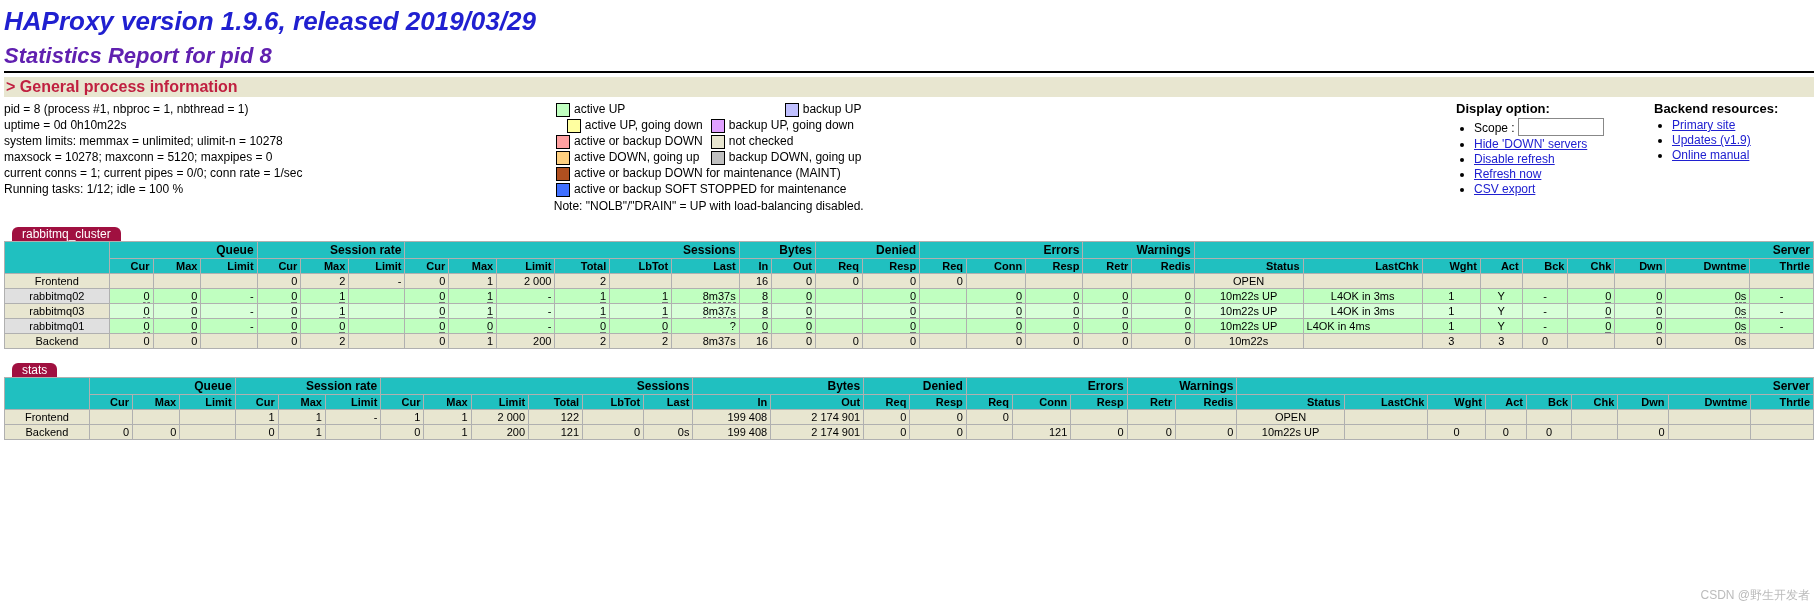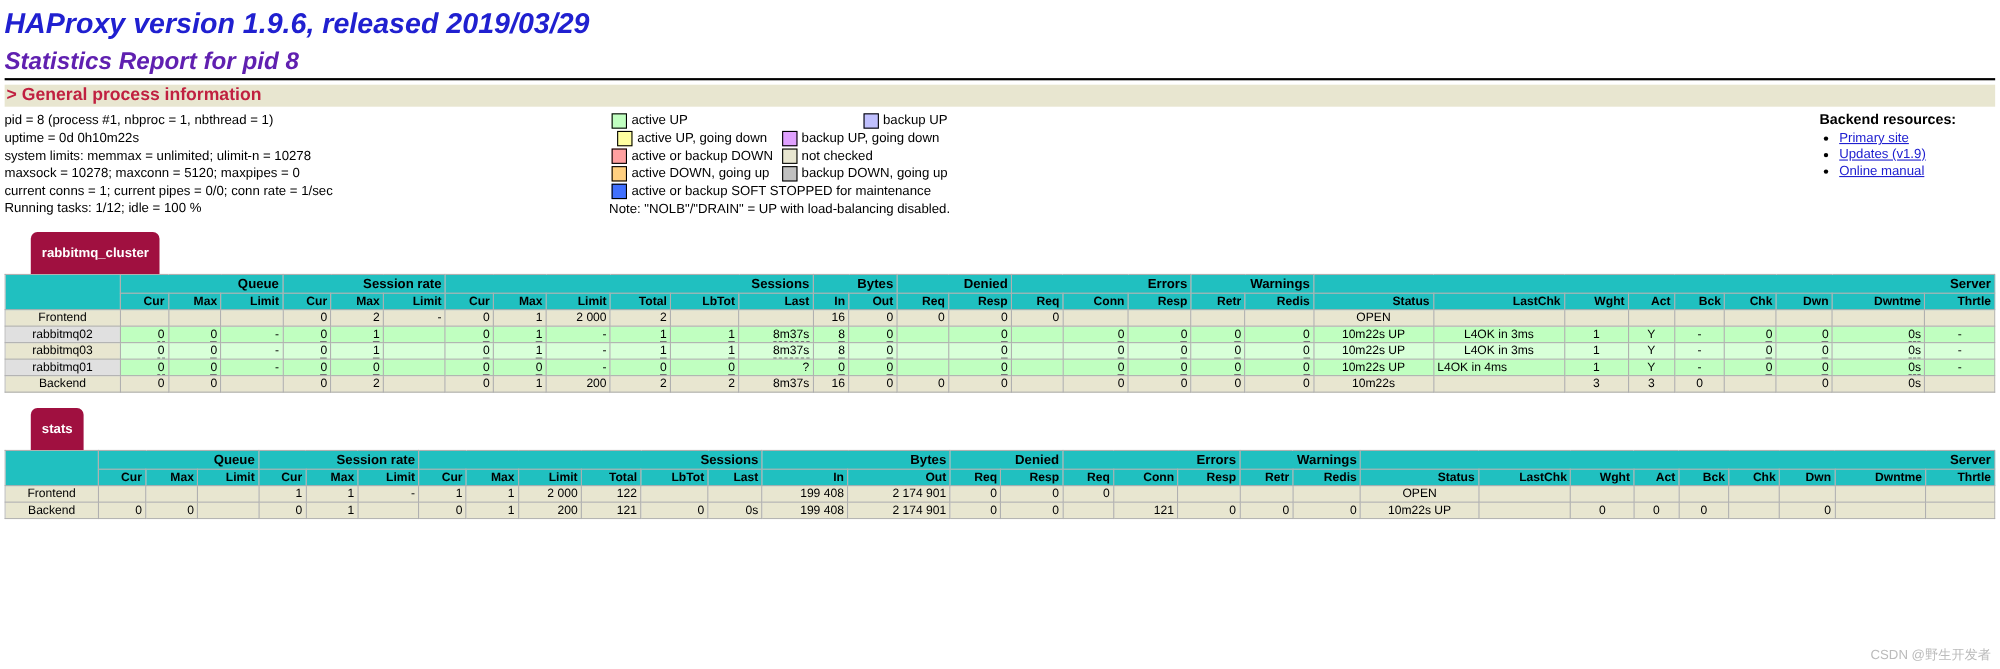--- a/index.html
+++ b/index.html
@@ -11,21 +11,21 @@
 .process{font-size:12px;white-space:pre-line;line-height:16px}
 .legend table{border-collapse:collapse;font-size:12px}
 .legend td{padding:0 4px;line-height:16px}
 .sw{display:inline-block;width:12px;height:12px;border:1px solid #000;vertical-align:middle;margin-right:4px}
 .opts{font-size:12px}
 .opts h4{margin:0 0 2px 0;font-size:13px}
 .opts ul{margin:0 0 0 18px;padding:0}
 .opts li{margin:1px 0}
 .opts a{color:#2020d0}
 .scope{border:1px solid #888;height:14px;width:80px}
-.px-label{display:inline-block;background:#a01040;color:#fff;font-weight:bold;padding:12px 10px;border-radius:6px 6px 0 0;margin-left:24px;font-size:12px}
+.px-label{display:inline-block;background:#a01040;color:#fff;font-weight:normal;padding:0 10px;border-radius:6px 6px 0 0;margin-left:8px;font-size:12px}
 table.stats{border-collapse:collapse;width:100%;font-size:11px}
 table.stats th,table.stats td{border:1px solid #b0b0b0;padding:1px 3px;text-align:right}
 table.stats th{background:#20c0c0;font-weight:bold}
 table.stats th.grp{font-size:12px}
 table.stats th.col{font-size:11px}
 table.stats td.name{text-align:center;background:#e8e6d0}
 table.stats td.nameD{text-align:center;background:#e0e0e0}
 tr.fe td{background:#e8e6d0}
 tr.up td{background:#c0ffc0}
 tr.upD td{background:#d8ffd8}
@@ -49,39 +49,52 @@
 current conns = 1; current pipes = 0/0; conn rate = 1/sec
 Running tasks: 1/12; idle = 100 %</div>
   <div class="legend" style="flex:0 0 auto">
     <table>
         <tbody id="legend-body">
           <tr>
             <td style="text-align:left"><span class="sw" style="background:#c0ffc0"></span>active UP</td>
             <td style="text-align:right"><span class="sw" style="background:#c0c0ff"></span>backup UP</td>
           </tr>
           <tr>
-            <td style="text-align:center"><span class="sw" style="background:#ffffa0"></span>active UP, going down</td>
+            <td style="text-align:right"><span class="sw" style="background:#ffffa0"></span>active UP, going down</td>
             <td style="text-align:left"><span class="sw" style="background:#e0a0ff"></span>backup UP, going down</td>
           </tr>
           <tr>
             <td style="text-align:left"><span class="sw" style="background:#ffa0a0"></span>active or backup DOWN</td>
             <td style="text-align:left"><span class="sw" style="background:#e8e6d0"></span>not checked</td>
           </tr>
           <tr>
             <td style="text-align:left"><span class="sw" style="background:#ffd080"></span>active DOWN, going up</td>
             <td style="text-align:left"><span class="sw" style="background:#c0c0c0"></span>backup DOWN, going up</td>
+          </tr>
+          <tr>
+            <td colspan="2" style="text-align:left"><span class="sw" style="background:#b05020"></span>active or backup DOWN for maintenance (MAINT)</td>
           </tr>
           <tr>
             <td colspan="2" style="text-align:left"><span class="sw" style="background:#4070ff"></span>active or backup SOFT STOPPED for maintenance</td>
           </tr>
         </tbody>
       </table>
     <div style="text-align:center;font-size:12px;margin-top:2px">Note: "NOLB"/"DRAIN" = UP with load-balancing disabled.</div>
   </div>
   <div style="flex:1"></div>
+  <div class="opts" style="flex:0 0 190px">
+    <h4>Display option:</h4>
+    <ul>
+      <li><span>Scope :</span> <input class="scope" style=""></li>
+      <li><a href="#">Hide 'DOWN' servers</a></li>
+      <li><a href="#">Disable refresh</a></li>
+      <li><a href="#">Refresh now</a></li>
+      <li><a href="#">CSV export</a></li>
+    </ul>
+  </div>
   <div class="opts" style="flex:0 0 160px">
     <h4>Backend resources:</h4>
     <ul>
       <li><a href="#">Primary site</a></li>
       <li><a href="#">Updates (v1.9)</a></li>
       <li><a href="#">Online manual</a></li>
     </ul>
   </div>
 </div>
 

